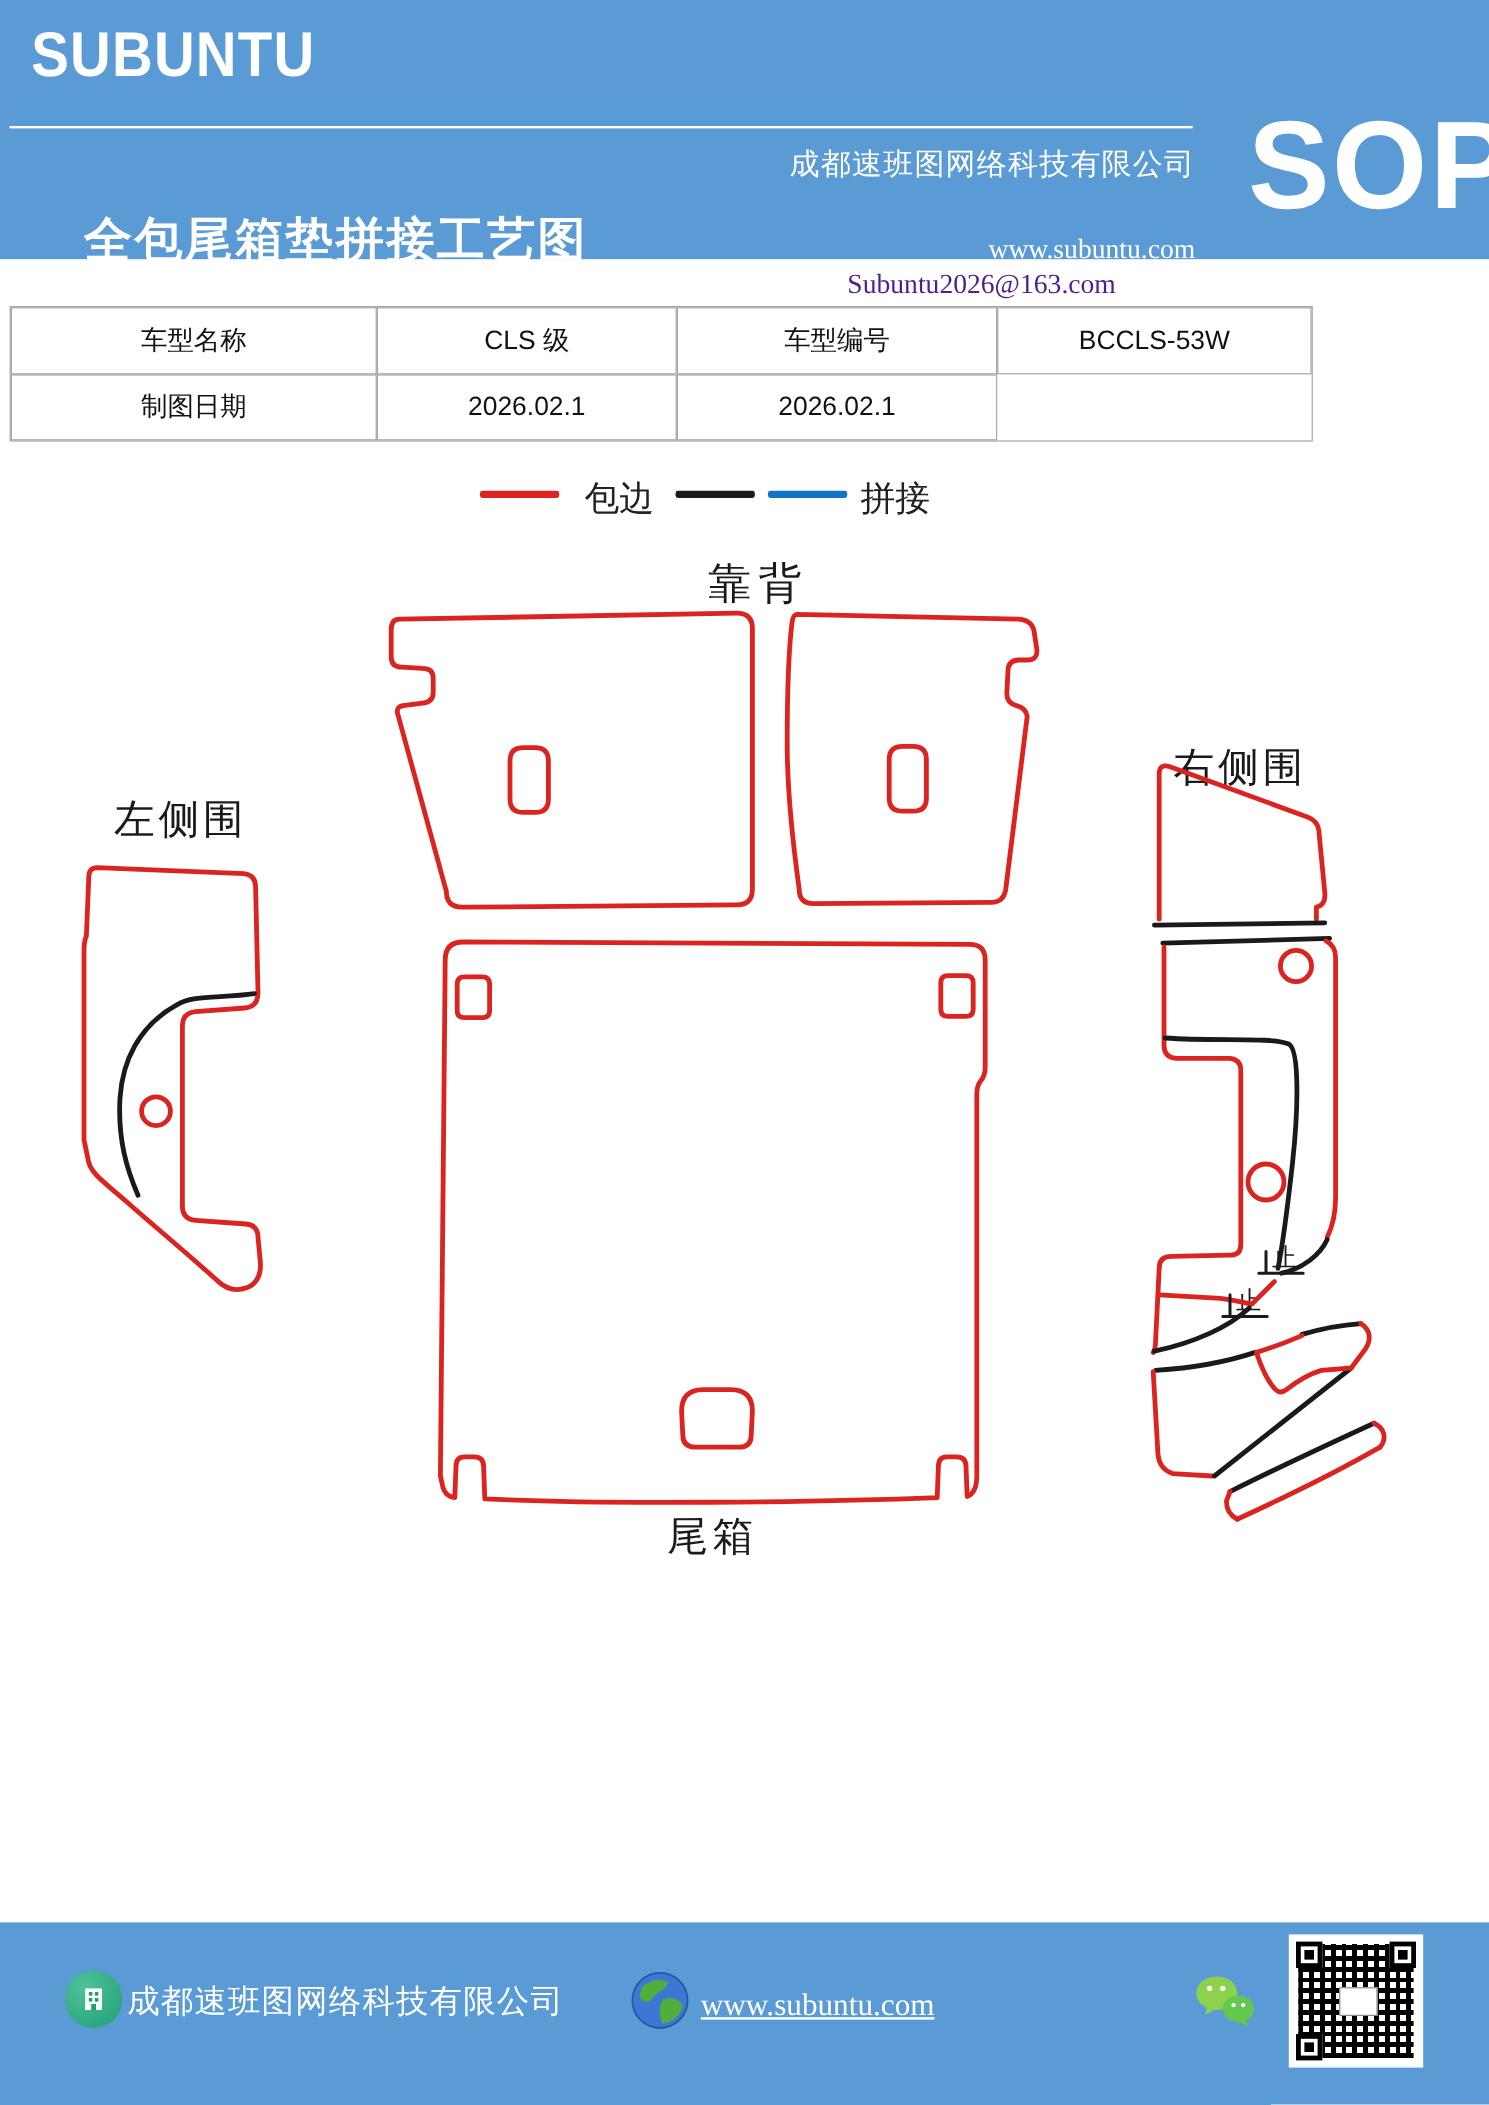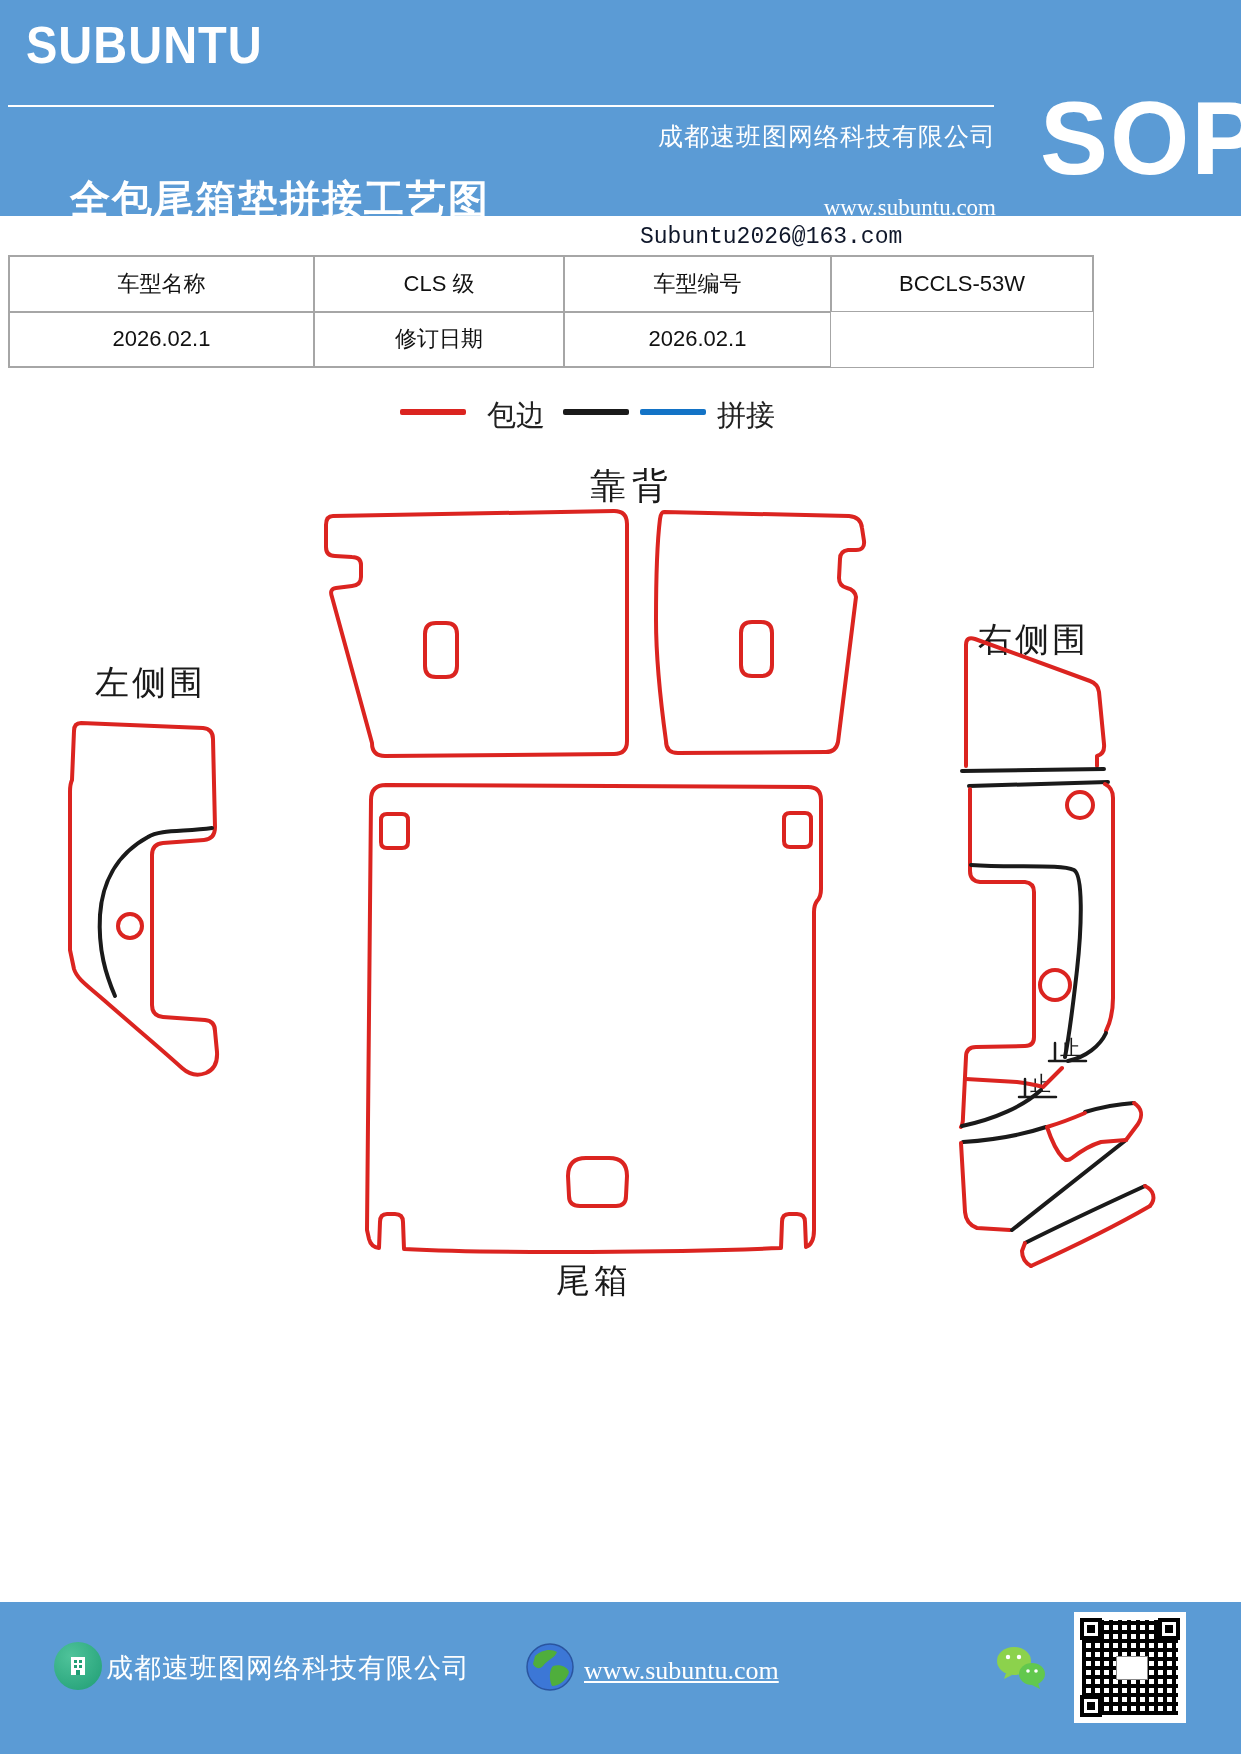--- a/index.html
+++ b/index.html
@@ -10,22 +10,22 @@
   .logo{position:absolute;left:26px;top:14px;color:#fff;font-size:47px;font-weight:800;
         letter-spacing:1px;transform:scaleY(1.12);transform-origin:top left;
         font-family:"Liberation Sans",sans-serif;}
   .hline{position:absolute;left:8px;top:105px;width:986px;height:2px;background:#fff;}
   .doc-title{position:absolute;left:30px;top:172px;color:#fff;font-size:40px;font-weight:bold;
         font-family:"Liberation Serif",serif;letter-spacing:2px;margin-left:40px;}
   .h-company{position:absolute;left:640px;top:120px;width:356px;color:#fff;font-size:25px;
         text-align:right;font-family:"Liberation Serif",serif;letter-spacing:1px;}
   .h-www{position:absolute;left:640px;top:195px;width:356px;color:#fff;font-size:23px;
         text-align:right;text-decoration:underline;font-family:"Liberation Serif",serif;}
-  .h-mail{position:absolute;left:640px;top:224px;width:356px;color:#0f172a;font-size:23px;
-        text-align:left;font-family:Liberation Mono, monospace;}
+  .h-mail{position:absolute;left:640px;top:224px;width:356px;color:#4c1d95;font-size:23px;
+        text-align:center;font-family:Liberation Serif, serif;}
   .sop{position:absolute;left:1040px;top:80px;color:#fff;font-size:102px;font-weight:800;
         font-family:"Liberation Sans",sans-serif;letter-spacing:2px;transform:scaleY(1.02);}
   
   .info{position:absolute;left:8px;top:255px;width:1086px;height:113px;
         display:grid;grid-template-columns:305px 250px 267px auto;grid-template-rows:1fr 1fr;
         border:1px solid #a6a6a6;box-sizing:border-box;}
   .info .cell{border:1px solid #a6a6a6;display:flex;align-items:center;justify-content:center;
         font-size:22px;color:#111;font-family:"Liberation Serif",serif;}
   .info .val{font-family:"Liberation Sans",sans-serif;}
   
@@ -71,22 +71,22 @@
     <div class="h-www">www.subuntu.com</div>
     <div class="h-mail">Subuntu2026@163.com</div>
     <div class="sop">SOP</div>
   </div>
 
   <div class="info">
     <div class="cell">车型名称</div>
     <div class="cell val">CLS 级</div>
     <div class="cell">车型编号</div>
     <div class="cell val">BCCLS-53W</div>
+    <div class="cell">制图日期</div>
     <div class="cell val">2026.02.1</div>
-    <div class="cell">修订日期</div>
     <div class="cell val">2026.02.1</div>
   </div>
 
   <div class="legend-line" style="left:400px;background:var(--red);"></div>
   <div class="legend-label" style="left:487px;">包边</div>
   <div class="legend-line" style="left:563px;background:var(--black);"></div>
   <div class="legend-line" style="left:640px;background:var(--blue);"></div>
   <div class="legend-label" style="left:717px;">拼接</div>
 
   <div class="lbl" style="left:552px;top:462px;font-size:36px;letter-spacing:6px;margin-left:38px;">靠背</div>

